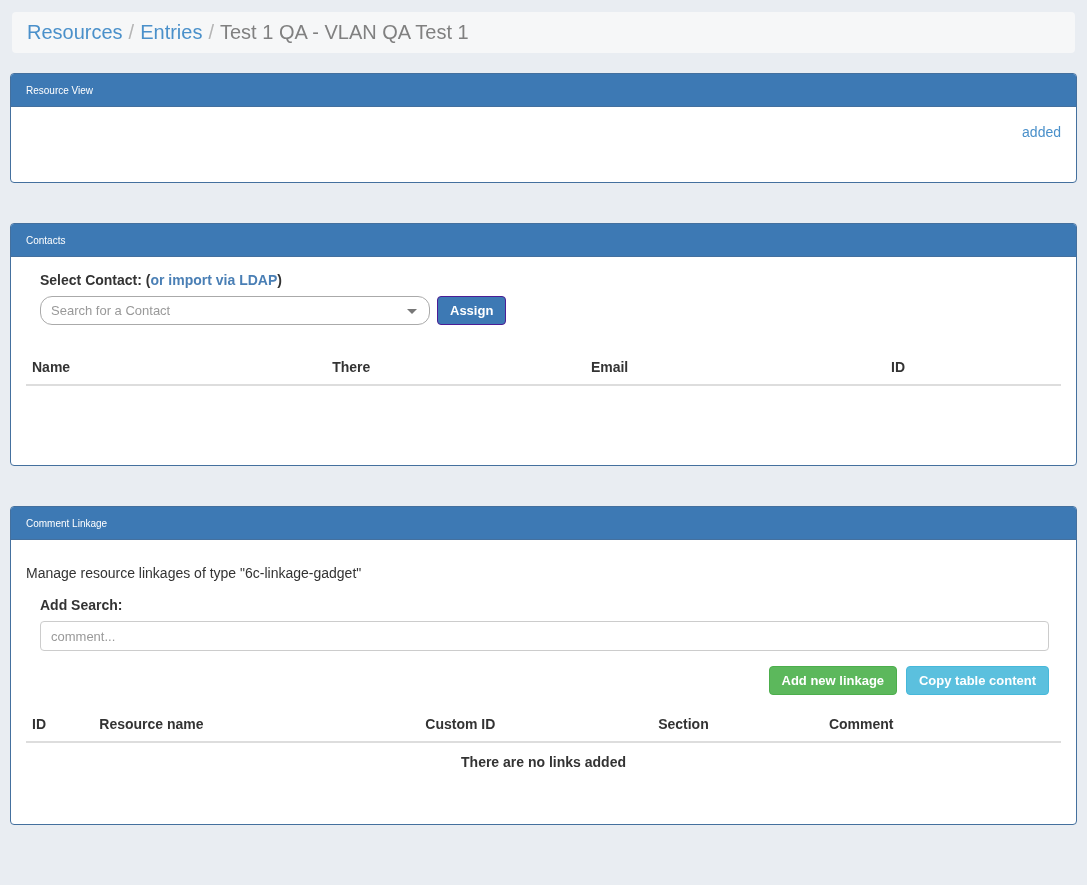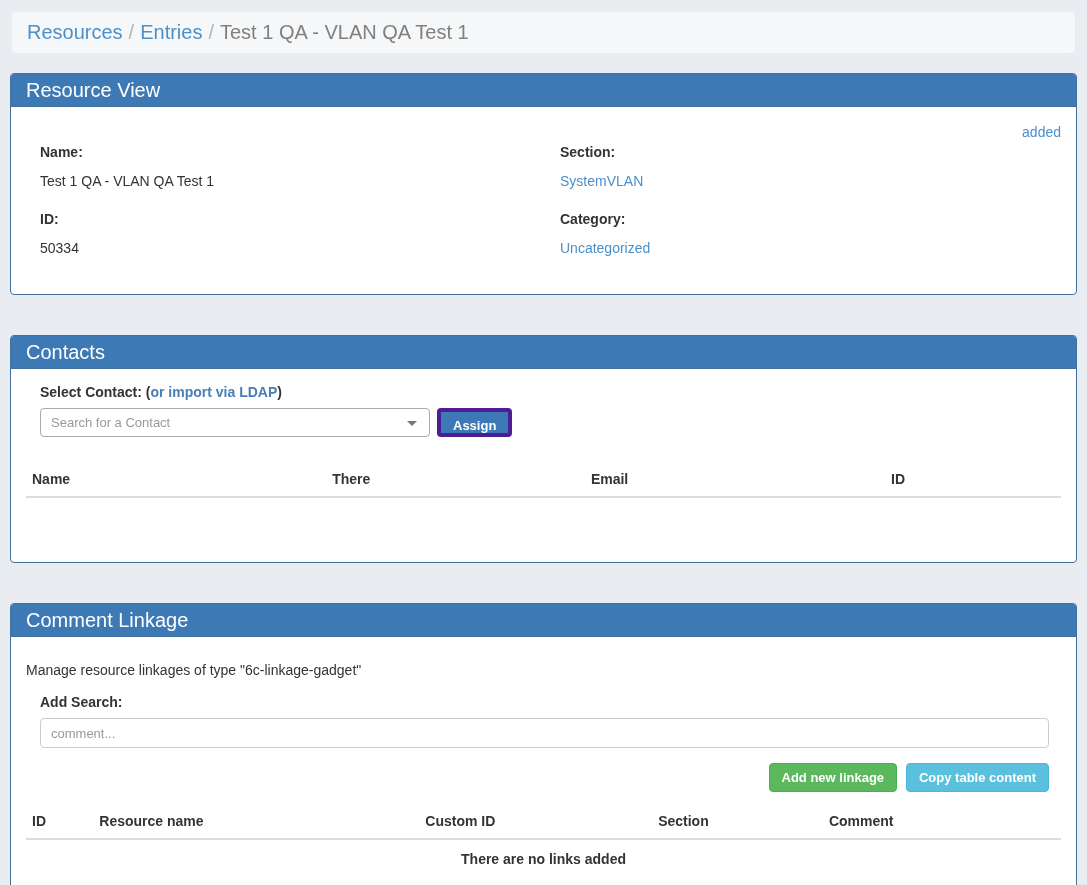--- a/index.html
+++ b/index.html
@@ -30,21 +30,21 @@
   
   .panel {
     margin: 0 10px 40px 10px;
     background: #fff;
     border: 1px solid #44709e;
     border-radius: 4px;
   }
   .panel-heading {
     background: #3d79b4;
     color: #fff;
-    font-size: 20px;
+    font-size: 10px;
     padding: 8px 15px;
     border-bottom: 1px solid #44709e;
     border-radius: 3px 3px 0 0;
     height: 33px;
     line-height: 17px;
   }
   .panel-body { padding: 15px; position: relative; }
 
   
   #resource-view .panel-body { padding-bottom: 38px; }
@@ -63,21 +63,21 @@
 
   
   .contact-form { margin-left: 14px; }
   .form-label { font-weight: bold; color: #333; margin-bottom: 8px; }
   .form-label a { color: #4a7fb5; text-decoration: none; cursor: pointer; }
   .select-row { display: flex; align-items: flex-start; margin-top: 8px; }
   .select2 {
     width: 390px;
     height: 29px;
     border: 1px solid #aaa;
-    border-radius: 4px;
+    border-radius: 12px;
     background: #fff;
     display: flex;
     align-items: center;
     padding: 0 10px;
     color: #999;
     font-size: 13px;
     cursor: pointer;
     position: relative;
   }
   .select2 .arrow {
@@ -92,38 +92,38 @@
   .btn {
     border-radius: 4px;
     font-size: 13px;
     font-weight: bold;
     color: #fff;
     padding: 6px 12px;
     height: 29px;
     cursor: pointer;
     line-height: 15px;
   }
-  .btn-primary { background: #3d79b4; border: 4px solid #4c1d95; margin-left: 7px; }
+  .btn-primary { background: #3d79b4; border: 1px solid #4c1d95; margin-left: 7px; }
   .btn-success { background: #5cb85c; border: 1px solid #4cae4c; }
   .btn-info    { background: #5bc0de; border: 1px solid #46b8da; margin-left: 5px; }
 
   table { width: 100%; border-collapse: collapse; margin-top: 28px; }
   th {
     text-align: left;
     font-weight: bold;
     color: #333;
     padding: 6px 8px 9px 6px;
     border-bottom: 2px solid #ddd;
     font-size: 14px;
   }
   #contacts th:nth-child(1) { width: 29%; }
   #contacts th:nth-child(2) { width: 25%; }
   #contacts th:nth-child(3) { width: 29%; margin-left: 44px; }
   #contacts th:nth-child(4) { width: 17%; }
-  #contacts .panel-body { padding-bottom: 45px; }
+  #contacts .panel-body { padding-bottom: 60px; }
   #contacts tbody td { height: 20px; }
 
   
   #resource-linkage .panel-body { padding-bottom: 28px; }
   .rl-desc { margin: 10px 0 8px 0; color: #333; }
   .rl-form { margin-left: 14px; padding-right: 12px; display: flex; gap: 30px; margin-top: 16px; }
   .rl-col-left { width: 490px; }
   .rl-col-right { flex: 1; }
   .text-input {
     width: 100%;
@@ -156,34 +156,20 @@
 
 <nav class="breadcrumb">
   <a>Resources</a><span class="sep">/</span><a>Entries</a><span class="sep">/</span><span class="active">Test 1 QA - VLAN QA Test 1</span>
 </nav>
 
 <section class="panel" id="resource-view">
   <div class="panel-heading">Resource View</div>
   <div class="panel-body">
     <div class="edit-row">
       <a>added</a>
-    </div>
-    <div class="rv-fields">
-      <div class="rv-col">
-        <div class="flabel">Name:</div>
-        <div class="fvalue">Test 1 QA - VLAN QA Test 1</div>
-        <div class="flabel">ID:</div>
-        <div class="fvalue">50334</div>
-      </div>
-      <div class="rv-col">
-        <div class="flabel">Section:</div>
-        <div class="fvalue"><a>SystemVLAN</a></div>
-        <div class="flabel">Category:</div>
-        <div class="fvalue"><a>Uncategorized</a></div>
-      </div>
     </div>
   </div>
 </section>
 
 <section class="panel" id="contacts">
   <div class="panel-heading">Contacts</div>
   <div class="panel-body">
     <div class="contact-form">
       <div class="form-label"><span>Select Contact: (</span><a>or import via LDAP</a><span>)</span></div>
       <div class="select-row">

